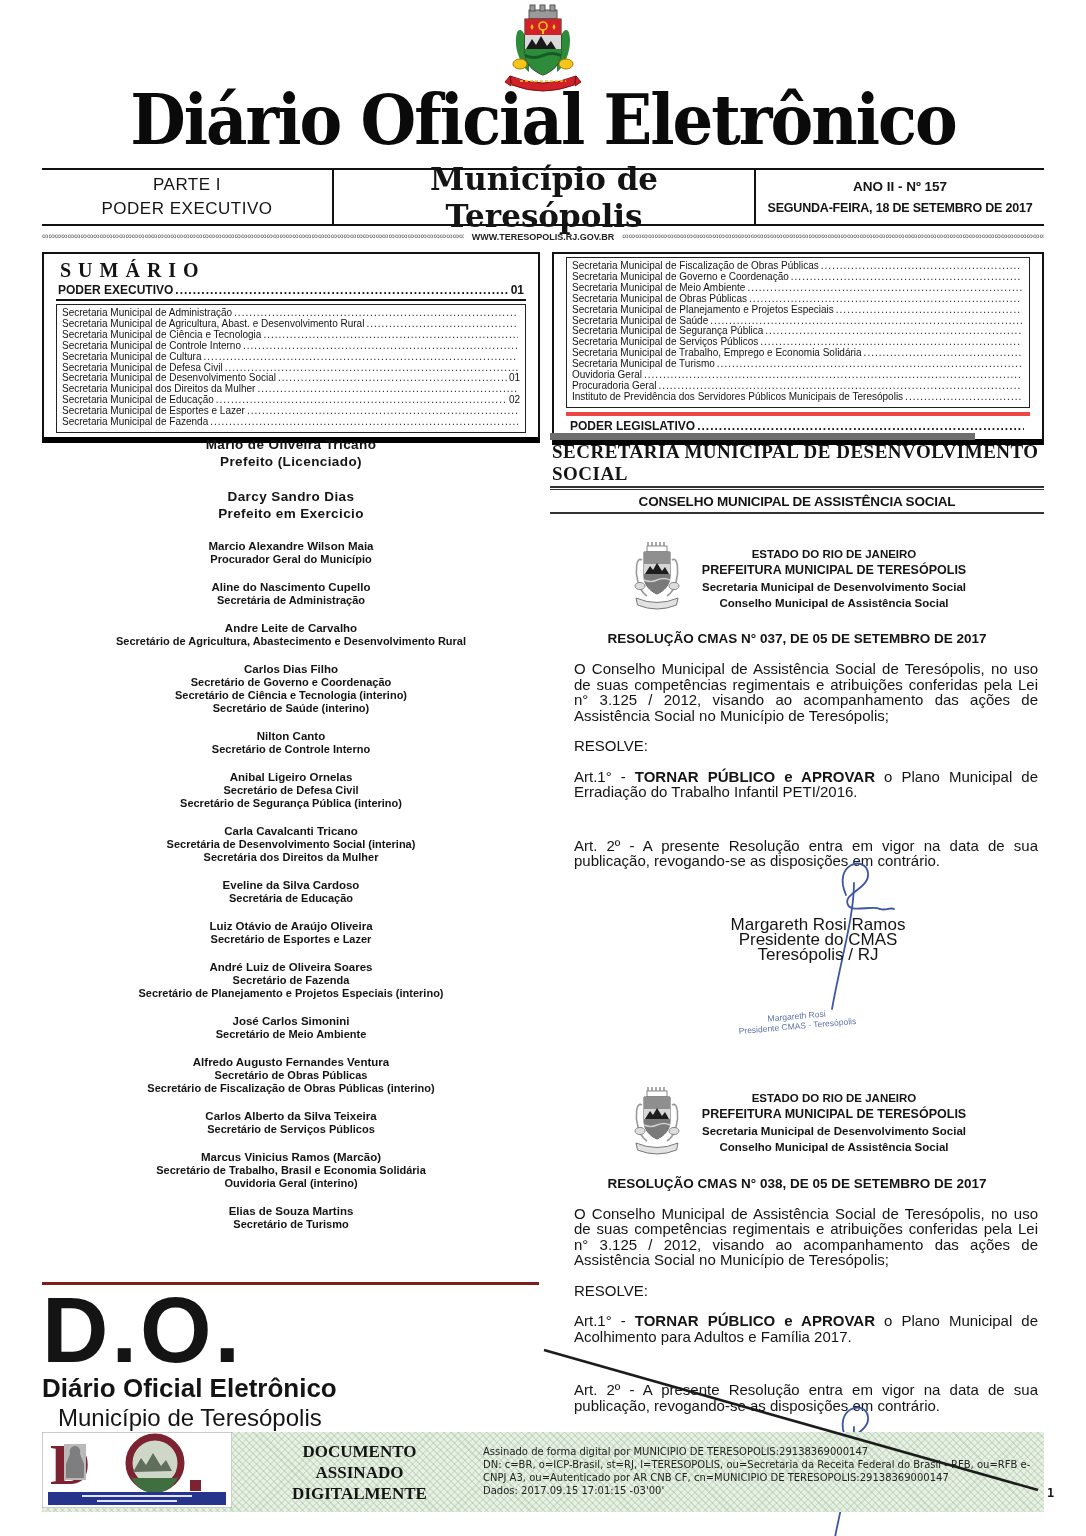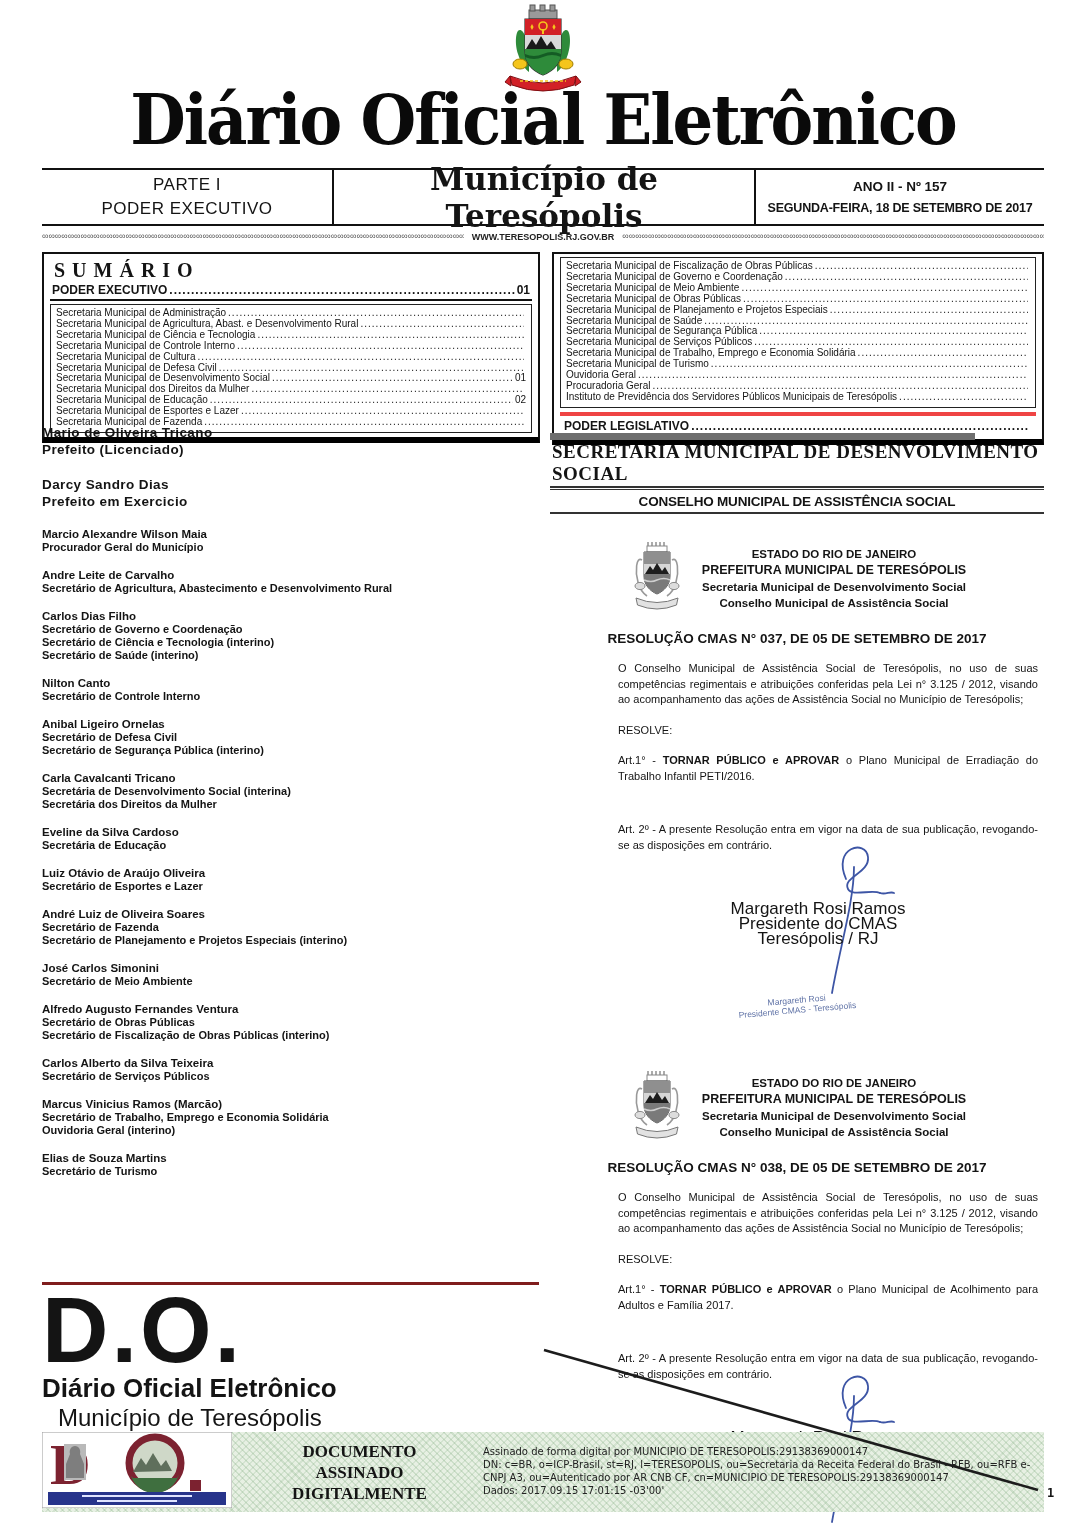--- a/index.html
+++ b/index.html
@@ -23,40 +23,40 @@
   .mast-right .ed { font-size:13.5px; margin-bottom:7px; }
   .mast-right .dt { font-size:12.5px; letter-spacing:-.2px; }
   .chain { position:absolute; top:231px; left:42px; width:1002px; display:flex; align-items:center; }
   .chain-seg { flex:1; overflow:hidden; height:12px; color:#555; }
   .chain-seg::after { content:"∞∞∞∞∞∞∞∞∞∞∞∞∞∞∞∞∞∞∞∞∞∞∞∞∞∞∞∞∞∞∞∞∞∞∞∞∞∞∞∞∞∞∞∞∞∞∞∞∞∞∞∞∞∞∞∞∞∞∞∞∞∞∞∞∞∞∞∞∞∞∞∞∞∞∞∞∞∞∞∞∞∞∞∞∞∞∞∞∞∞";
     font-size:9px; letter-spacing:0; white-space:nowrap; display:block; }
   .chain-site { font-size:9px; font-weight:700; padding:0 8px; white-space:nowrap; color:#222; }
 
   
   .sum-box { position:absolute; top:252px; border:2px solid #111; border-bottom:6px solid #000;
-    background:#fff; padding:3px 6px 4px; }
+    background:#fff; padding:3px 12px 4px; }
   .sum-left { left:42px; width:498px; }
   .sum-right { left:552px; width:492px; padding-top:0; }
   .sum-title { font-family:"Liberation Serif", serif; font-size:20px; font-weight:600;
     letter-spacing:7px; padding:2px 0 1px 4px; }
   .toc-row { display:flex; align-items:baseline; white-space:nowrap; }
   .toc-hdr { font-weight:700; font-size:12px; padding:0 2px; }
   .toc-hdr-wrap { border-bottom:2px solid #111; padding-bottom:2px; }
   .sum-items { border:1.5px solid #222; margin-top:3px; padding:3px 5px 4px; }
   .sum-right .sum-items { border:1.5px solid #222; margin-top:3px; }
   .toc-item-row { font-size:10px; line-height:10.9px; }
   .toc-label { white-space:nowrap; }
   .leader { flex:1; overflow:hidden; margin:0 2px; }
   .leader::after { content:"......................................................................................................................................................................................";
     display:block; white-space:nowrap; letter-spacing:1px; }
   .toc-page { white-space:nowrap; }
   .legis-wrap { margin-top:4px; border-top:4px solid #ef4444; padding:3px 2px 2px; }
 
   
-  .officials { position:absolute; top:424px; left:42px; width:498px; }
+  .officials { position:absolute; top:436px; left:42px; width:498px; text-align:center; }
   .official { margin-bottom:15px; font-weight:700; }
   .official-name { font-size:11.5px; line-height:13px; }
   .official-titles { font-size:11px; line-height:13px; white-space:pre-line; }
   .official-large .official-name, .official-large .official-titles
     { font-size:13.5px; line-height:17px; letter-spacing:.4px; }
   .official-large { margin-bottom:18px; }
 
   
   .right-col { position:absolute; top:433px; left:550px; width:494px; }
   .sec-bar { height:7px; width:86%; background:#6e6e6e; }
@@ -66,21 +66,21 @@
   .council-title { text-align:center; font-weight:700; font-size:13.5px; padding:4px 0 3px;
     letter-spacing:-.2px; border-bottom:2px solid #333; }
   .res-block { margin-top:26px; }
   .letterhead { display:flex; justify-content:center; align-items:center; }
   .lh-crest { margin-right:16px; flex:0 0 auto; }
   .lh-text { text-align:center; font-weight:700; }
   .lh-l1 { font-size:11.5px; line-height:16px; }
   .lh-l2 { font-size:12.5px; line-height:17px; }
   .lh-l3, .lh-l4 { font-size:11.5px; line-height:16px; }
   .res-title { text-align:center; font-weight:700; font-size:13.5px; margin-top:15px; }
-  .res-body { margin-left:68px; margin-right:6px; font-size:11px; line-height:15.5px;
+  .res-body { margin-left:24px; margin-right:6px; font-size:15px; line-height:15.5px;
     text-align:justify; }
   .res-body p { margin-top:15px; }
   .res-body .gap-lg { margin-top:38px; }
   .b { font-weight:700; }
   .sig-area { position:relative; margin-left:48px; margin-right:6px; height:150px; }
   .sig-svg { position:absolute; top:-16px; left:50%; transform:translateX(-30px); }
   .signer { position:absolute; top:48px; left:0; right:0; text-align:center;
     font-size:17px; line-height:15px; }
   .stamp { text-align:center; color:#5f72a6; transform:rotate(-5deg);
     font-size:8.5px; line-height:10px; margin-top:-8px; }
@@ -347,20 +347,24 @@
       <div class="official official-large">
         <div class="official-name">Darcy Sandro Dias</div>
         <div class="official-titles">Prefeito em Exercicio</div>
       </div>
 
       <div class="official">
         <div class="official-name">Marcio Alexandre Wilson Maia</div>
         <div class="official-titles">Procurador Geral do Município</div>
       </div>
 
+      <div class="official">
+        <div class="official-name">Aline do Nascimento Cupello</div>
+        <div class="official-titles">Secretária de Administração</div>
+      </div>
 
       <div class="official">
         <div class="official-name">Andre Leite de Carvalho</div>
         <div class="official-titles">Secretário de Agricultura, Abastecimento e Desenvolvimento Rural</div>
       </div>
 
       <div class="official">
         <div class="official-name">Carlos Dias Filho</div>
         <div class="official-titles">Secretário de Governo e Coordenação
 Secretário de Ciência e Tecnologia (interino)
@@ -412,21 +416,21 @@
 Secretário de Fiscalização de Obras Públicas (interino)</div>
       </div>
 
       <div class="official">
         <div class="official-name">Carlos Alberto da Silva Teixeira</div>
         <div class="official-titles">Secretário de Serviços Públicos</div>
       </div>
 
       <div class="official">
         <div class="official-name">Marcus Vinicius Ramos (Marcão)</div>
-        <div class="official-titles">Secretário de Trabalho, Emprego e Economia Solidária
+        <div class="official-titles">Secretário de Trabalho, Brasil e Economia Solidária
 Ouvidoria Geral (interino)</div>
       </div>
 
       <div class="official">
         <div class="official-name">Elias de Souza Martins</div>
         <div class="official-titles">Secretário de Turismo</div>
       </div>
 
   </div>
 

